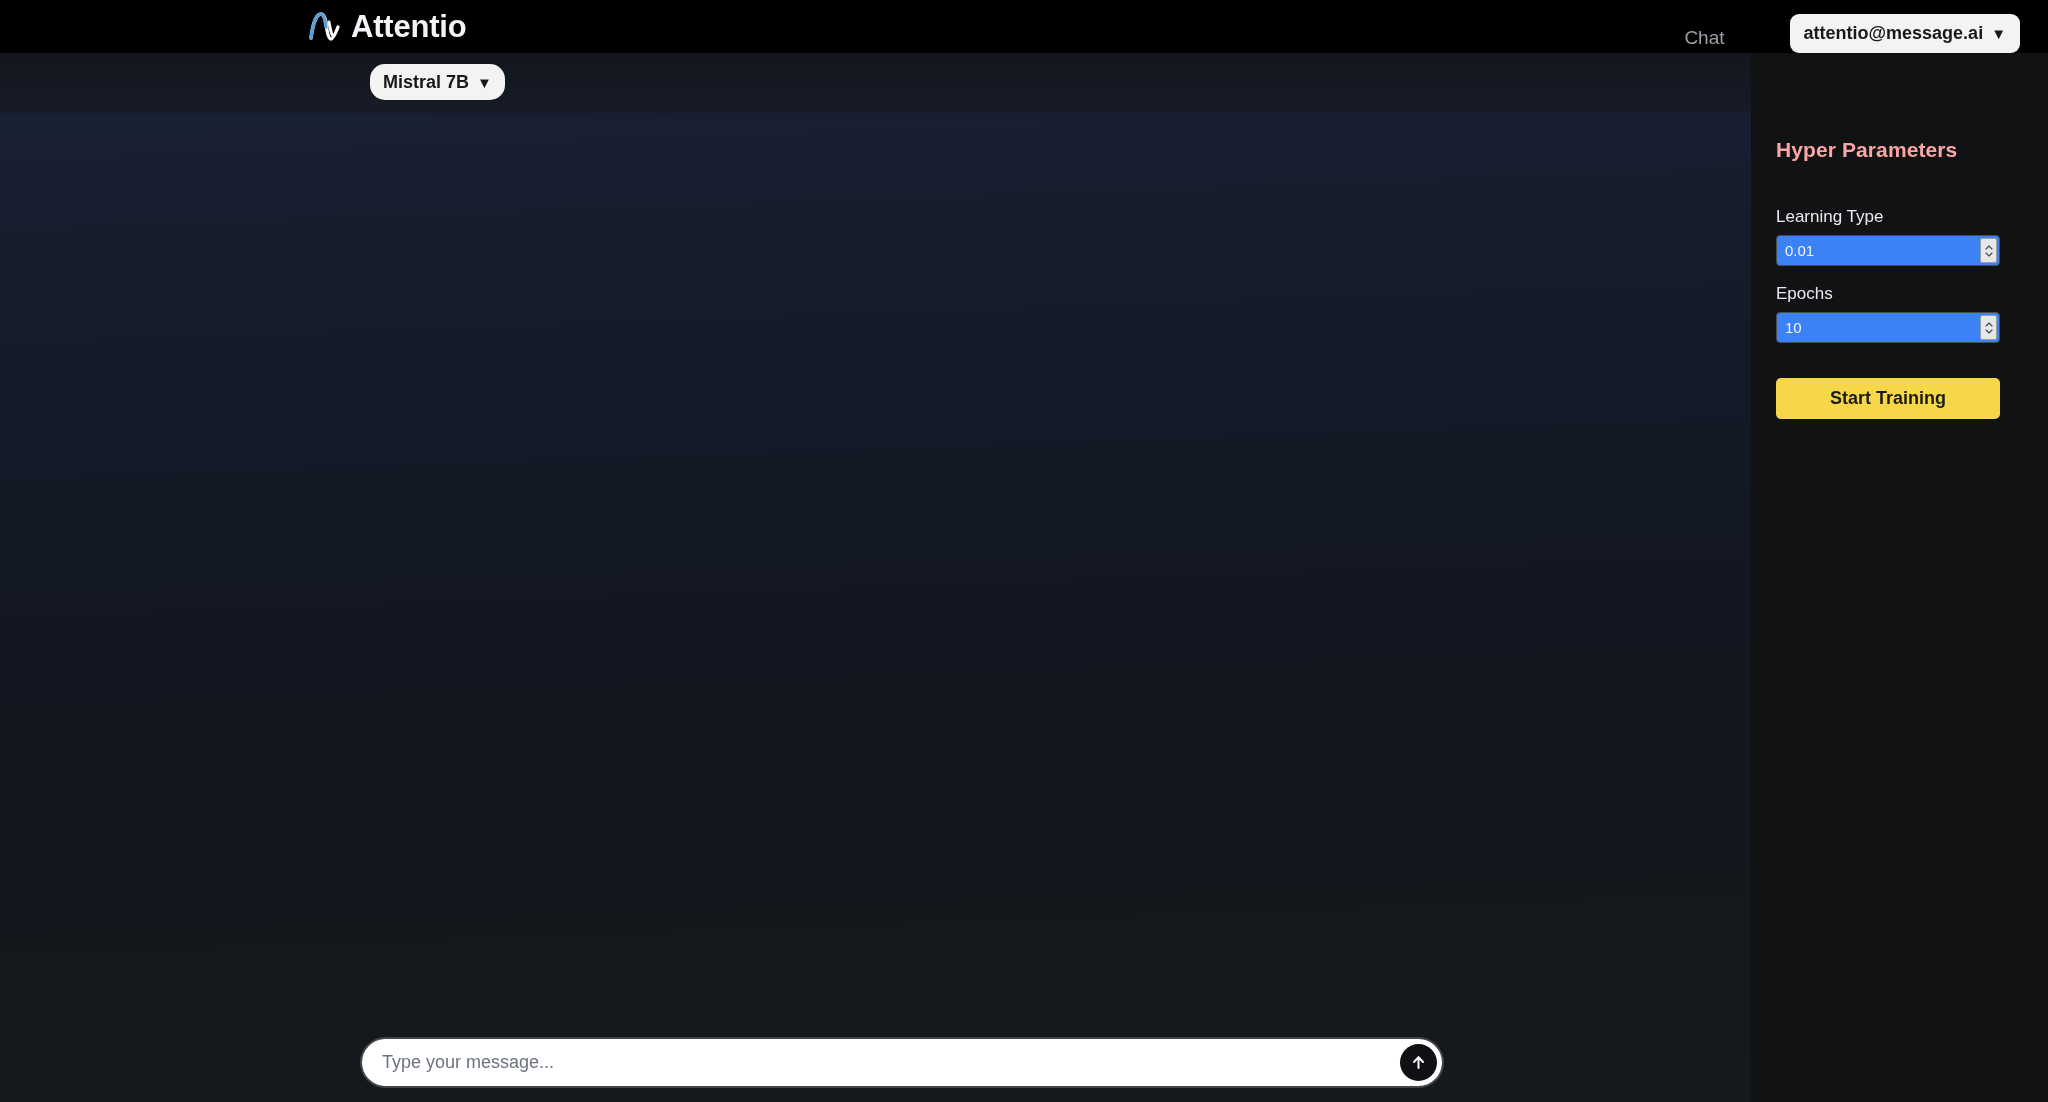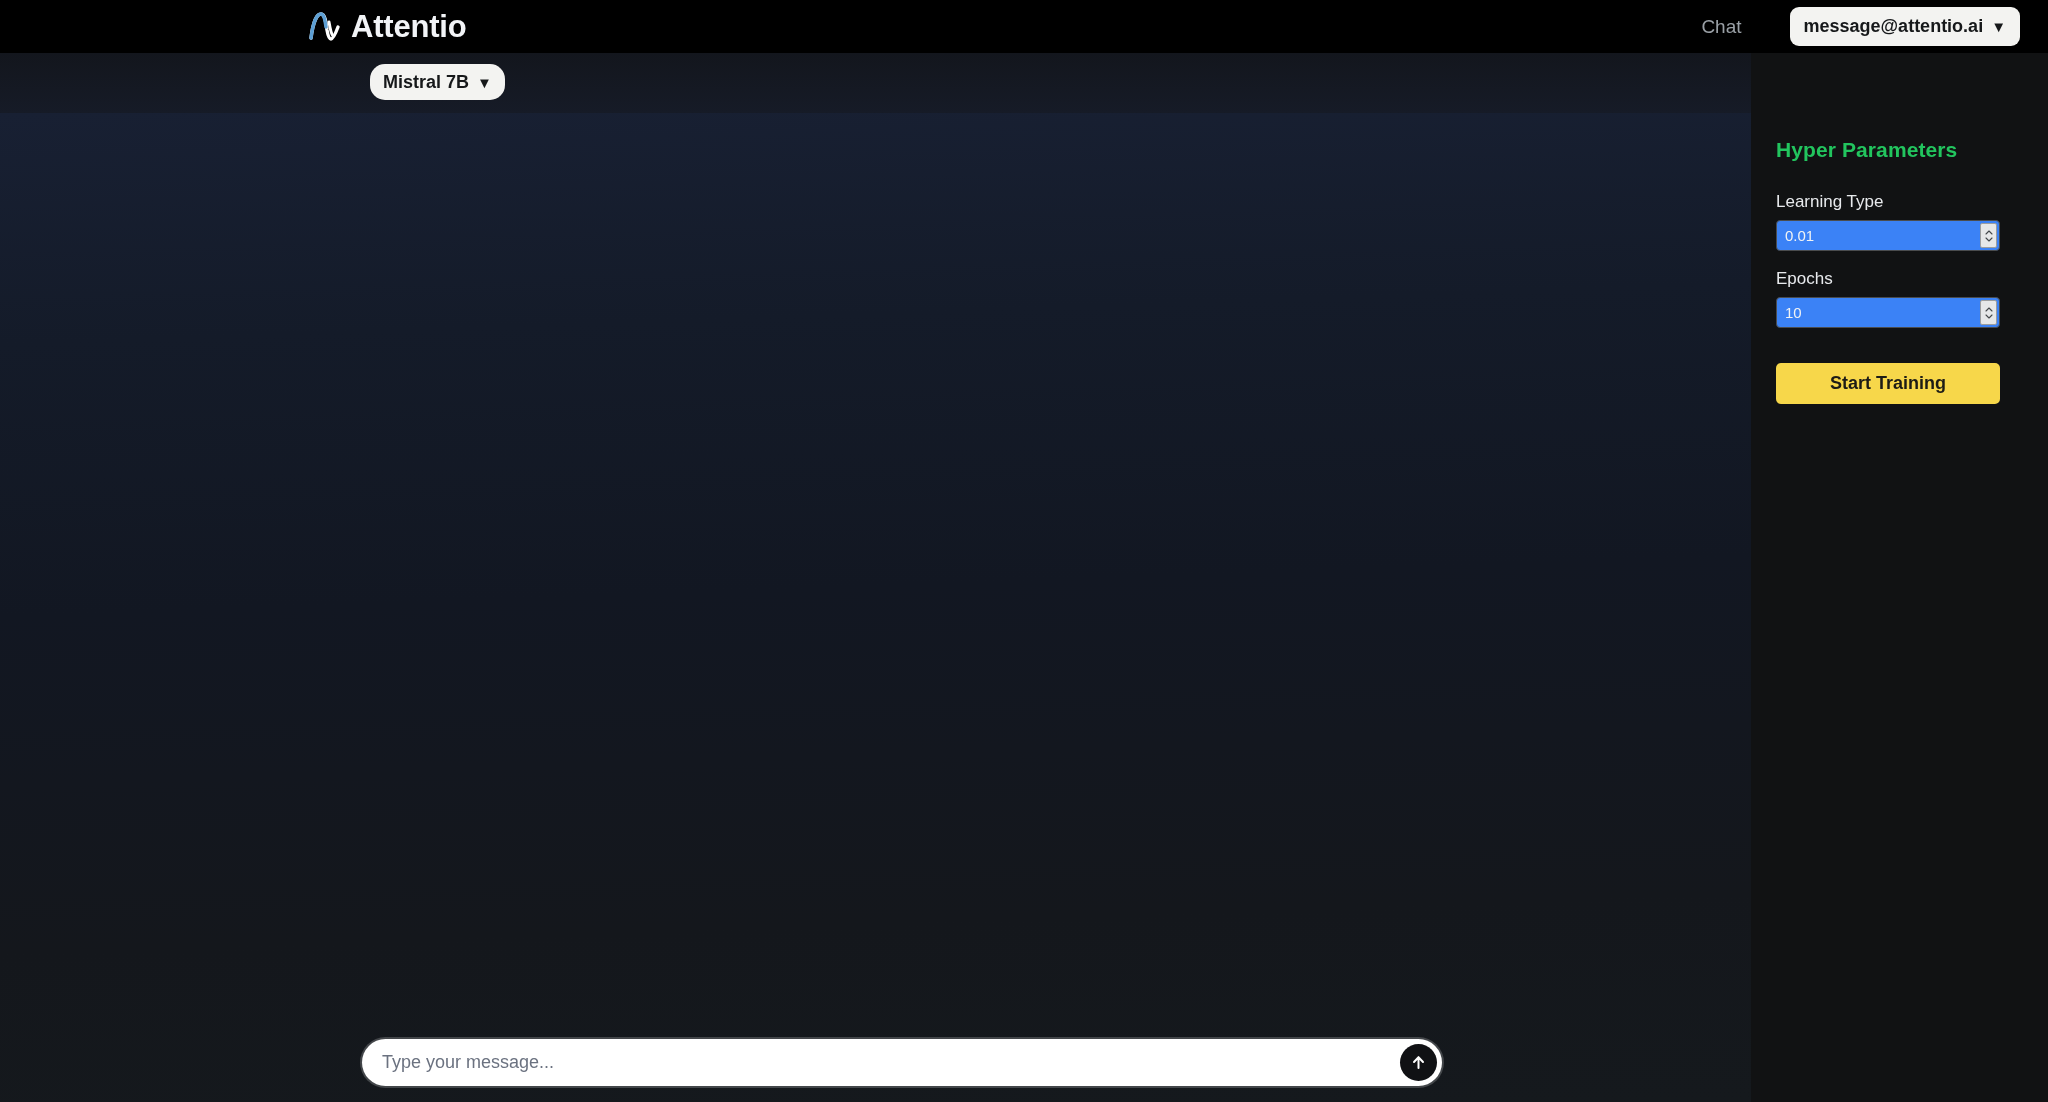--- a/index.html
+++ b/index.html
@@ -52,22 +52,22 @@
     letter-spacing: -0.2px;
     line-height: 1;
   }
 
   .header-right {
     position: absolute;
     right: 0;
     top: 0;
     height: 53px;
     display: flex;
-    align-items: center;
-    gap: 0px;
+    align-items: flex-end;
+    gap: 17px;
   }
 
   .nav-chat {
     font-size: 19px;
     color: #9aa0a6;
     text-decoration: none;
     padding: 4px 10px;
     margin-right: 38px;
   }
 
@@ -182,22 +182,22 @@
     left: 1751px;
     width: 297px;
     height: 1049px;
     background: #111213;
     padding: 85px 48px 0 25px;
   }
 
   .panel-title {
     font-size: 21px;
     font-weight: 700;
-    color: #22c55e;
-    margin-bottom: 30px;
+    color: #fca5a5;
+    margin-bottom: 45px;
     letter-spacing: 0.1px;
   }
 
   .field { margin-bottom: 18px; }
 
   .field-label {
     display: block;
     font-size: 17px;
     color: #e8eaed;
     margin-bottom: 8px;
@@ -271,21 +271,21 @@
         <path d="M3 28 C5 12, 9 4, 13 4 C17 4, 18 12, 19 20 C20 26, 21 29, 23 29 C25 29, 27 25, 30 17" fill="none" stroke="#ffffff" stroke-width="3.4" stroke-linecap="round"></path>
         <path d="M3 28 C5 12, 9 4, 13 4 C16 4, 17 10, 18 17" fill="none" stroke="#5c9fd4" stroke-width="3.4" stroke-linecap="round"></path>
         <path d="M21 12 C22 18, 23 24, 25 26" fill="none" stroke="#ffffff" stroke-width="3" stroke-linecap="round"></path>
       </svg>
       <span class="brand-name">Attentio</span>
     </div>
 
     <div class="header-right">
       <a class="nav-chat" href="#">Chat</a>
       <button class="account-pill">
-        <span>message@attentio.ai</span>
+        <span>attentio@message.ai</span>
         <span class="caret">▼</span>
       </button>
     </div>
   </div>
 
   <div class="model-bar">
     <button class="model-pill">
       <span>Mistral 7B</span>
       <span class="caret">▼</span>
     </button>

